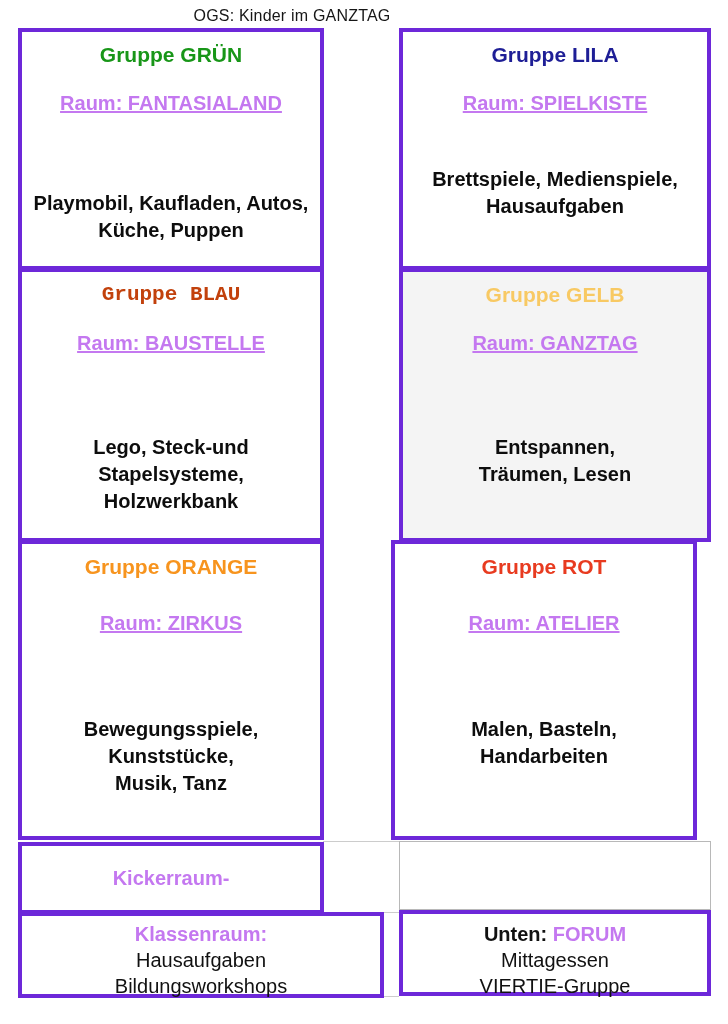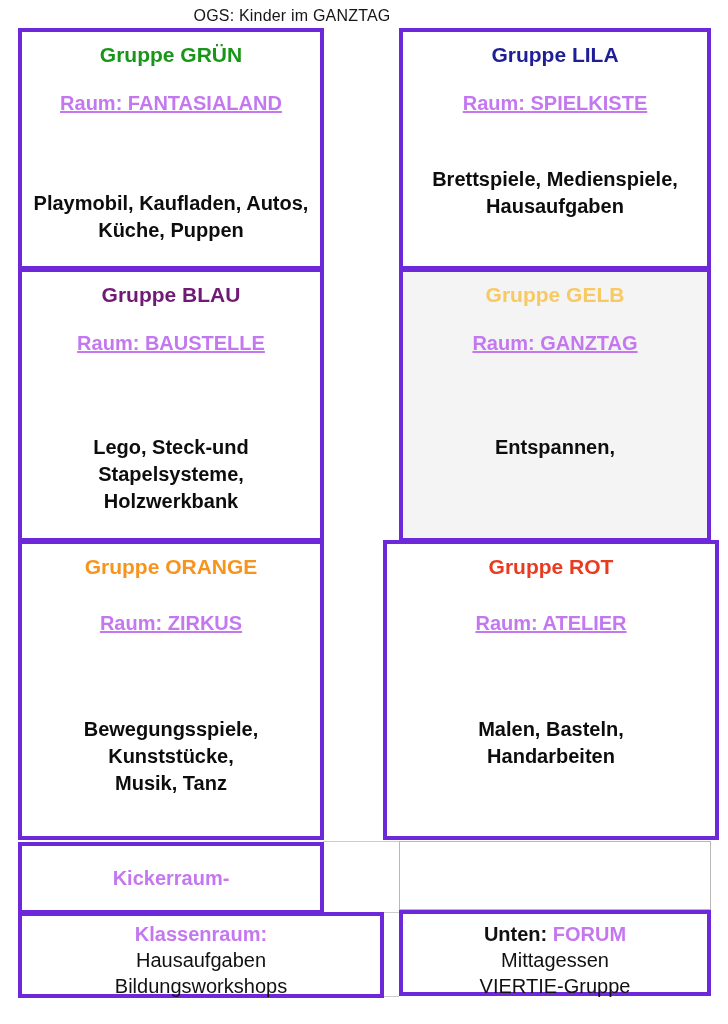--- a/index.html
+++ b/index.html
@@ -36,21 +36,21 @@
   .desc{
     position:absolute;left:4px;right:4px;
     font-size:20px;font-weight:700;line-height:27px;color:#0d0d0d;
   }
   
   .cell-gruen {left:18px; top:28px; width:306px; height:242px;}
   .cell-lila  {left:399px;top:28px; width:312px; height:242px;}
   .cell-blau  {left:18px; top:268px;width:306px; height:274px;}
   .cell-gelb  {left:399px;top:268px;width:312px; height:274px;background:#f4f4f4;}
   .cell-orange{left:18px; top:540px;width:306px; height:300px;}
-  .cell-rot   {left:383px;top:540px;width:336px; height:300px;padding-left:44px;}
+  .cell-rot   {left:391px;top:540px;width:306px; height:300px;padding-left:44px;}
   .cell-gruen .desc{top:158px;}
   .cell-lila  .desc{top:134px;}
   .cell-blau  .desc{top:162px;}
   .cell-gelb  .desc{top:162px;}
   .cell-orange .desc{top:172px;}
   .cell-rot   .desc{top:172px;}
   
   .cell-kicker{left:18px;top:842px;width:306px;height:72px;
     display:flex;align-items:center;justify-content:center;
     font-size:20px;font-weight:700;}
@@ -83,34 +83,35 @@
   <div class="box cell-lila">
     <div class="g-title" style="color: rgb(30, 30, 150);">Gruppe LILA</div>
     <div class="room" style="color: rgb(196, 120, 240);">Raum: SPIELKISTE</div>
     <div class="desc">
         <div>Brettspiele, Medienspiele,</div>
         <div>Hausaufgaben</div>
       </div>
   </div>
 
   <div class="box cell-blau">
-    <div class="g-title" style="color: #701a75;">Gruppe BLAU</div>
+    <div class="g-title" style="color: #c2410c; font-family: Liberation Mono, monospace;">Gruppe BLAU</div>
     <div class="room" style="color: rgb(196, 120, 240);">Raum: BAUSTELLE</div>
     <div class="desc">
         <div>Lego, Steck-und</div>
         <div>Stapelsysteme,</div>
         <div>Holzwerkbank</div>
       </div>
   </div>
 
   <div class="box cell-gelb">
     <div class="g-title" style="color: rgb(248, 201, 99);">Gruppe GELB</div>
     <div class="room" style="color: rgb(196, 120, 240);">Raum: GANZTAG</div>
     <div class="desc">
         <div>Entspannen,</div>
+        <div>Träumen, Lesen</div>
       </div>
   </div>
 
   <div class="box cell-orange row3">
     <div class="g-title" style="color: rgb(247, 148, 30);">Gruppe ORANGE</div>
     <div class="room" style="color: rgb(196, 120, 240);">Raum: ZIRKUS</div>
     <div class="desc">
         <div>Bewegungsspiele,</div>
         <div>Kunststücke,</div>
         <div>Musik, Tanz</div>

